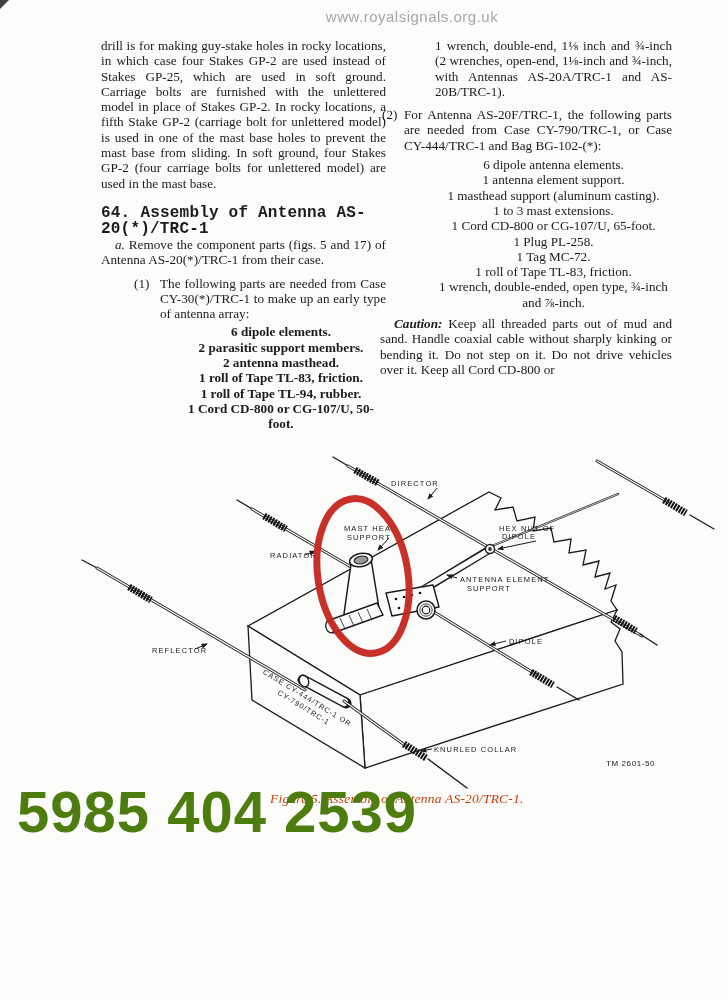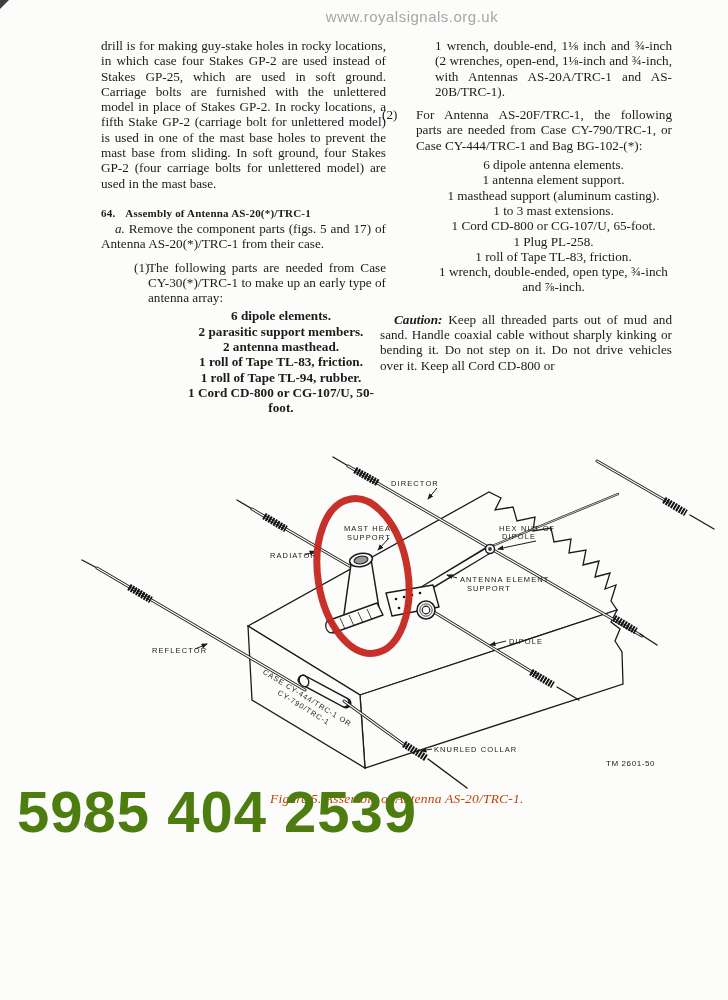--- a/index.html
+++ b/index.html
@@ -7,29 +7,29 @@
         font-family:"Liberation Serif", serif;color:#1b1b1b;}
   .corner-mark{position:absolute;left:0;top:0;width:9px;height:9px;background:#1d1d1d;
         clip-path:polygon(0 0,100% 0,0 100%);opacity:.85;}
   .watermark{position:absolute;top:8px;left:0;width:100%;text-align:center;
         font-family:"Liberation Sans", sans-serif;font-size:15px;letter-spacing:.5px;color:#a6a6a6;padding-left:48px;}
   .col{position:absolute;top:38px;font-size:13.2px;line-height:15.3px;}
   .col-left{left:101px;width:285px;}
   .col-right{left:380px;width:292px;}
   .body-j{text-align:justify;margin:0;}
   .ind{text-indent:14px;}
-  .heading{margin:14px 0 0 0;font-family:Liberation Serif, serif;font-weight:700;
-        font-size:11px;line-height:16px;letter-spacing:.2px;}
+  .heading{margin:14px 0 0 0;font-family:Liberation Mono, monospace;font-weight:700;
+        font-size:16px;line-height:16px;letter-spacing:.2px;}
   .heading .hnum{margin-right:10px;}
-  .mt9{margin-top:0;} .mt11{margin-top:17px;}
+  .mt9{margin-top:0;} .mt11{margin-top:6px;}
   .numblock{position:relative;margin-top:8px;}
   .numblock .nb-num{position:absolute;left:33px;top:0;}
-  .numblock .nb-txt{margin-left:47px;text-align:justify;}
+  .numblock .nb-txt{margin-left:59px;text-align:justify;}
   .numblock-r .nb-num{left:2px;}
-  .numblock-r .nb-txt{margin-left:36px;}
+  .numblock-r .nb-txt{margin-left:24px;}
   .parts{margin:3px 0 0 77px;width:206px;font-weight:bold;}
   .parts-r{margin:4px 0 0 55px;width:237px;}
   .hang{margin-left:55px;width:237px;text-align:justify;}
   .pli{text-align:center;}
   .it{font-style:italic;}
   .bolditalic{font-style:italic;font-weight:700;}
   .caption{position:absolute;left:270px;top:791px;font-style:italic;font-size:13.5px;
         letter-spacing:.2px;color:#c2410c;z-index:1;white-space:nowrap;}
   .pagenum{position:absolute;left:84px;top:818px;font-size:11px;color:#111;z-index:2;}
   .rednum{position:absolute;left:17px;top:778px;z-index:5;
@@ -73,20 +73,21 @@
       <span class="nb-num">(2)</span>
       <div class="nb-txt">For Antenna AS-20F/TRC-1, the following parts are needed from Case CY-790/TRC-1, or Case CY-444/TRC-1 and Bag BG-102-(*):</div>
     </div>
     <div class="parts-r">
       <div class="pli">6 dipole antenna elements.</div>
       <div class="pli">1 antenna element support.</div>
       <div class="pli">1 masthead support (aluminum casting).</div>
       <div class="pli">1 to 3 mast extensions.</div>
       <div class="pli">1 Cord CD-800 or CG-107/U, 65-foot.</div>
       <div class="pli">1 Plug PL-258.</div>
+      <div class="pli">1 Tag MC-72.</div>
       <div class="pli">1 roll of Tape TL-83, friction.</div>
       <div class="pli">1 wrench, double-ended, open type, ¾-inch and ⅞-inch.</div>
     </div>
     <p class="body-j ind mt11"><span class="bolditalic">Caution:</span> <span>Keep all threaded parts out of mud and sand. Handle coaxial cable without sharply kinking or bending it. Do not step on it. Do not drive vehicles over it. Keep all Cord CD-800 or</span></p>
   </div>
 
   <svg style="position:absolute;left:0;top:0;z-index:0;" width="728" height="1000" viewBox="0 0 728 1000">
     <defs>
       <marker id="ah" markerWidth="7" markerHeight="6" refX="5.5" refY="2.5" orient="auto">
         <path d="M0,0 L6.5,2.5 L0,5 Z" fill="#1b1b1b"></path>

